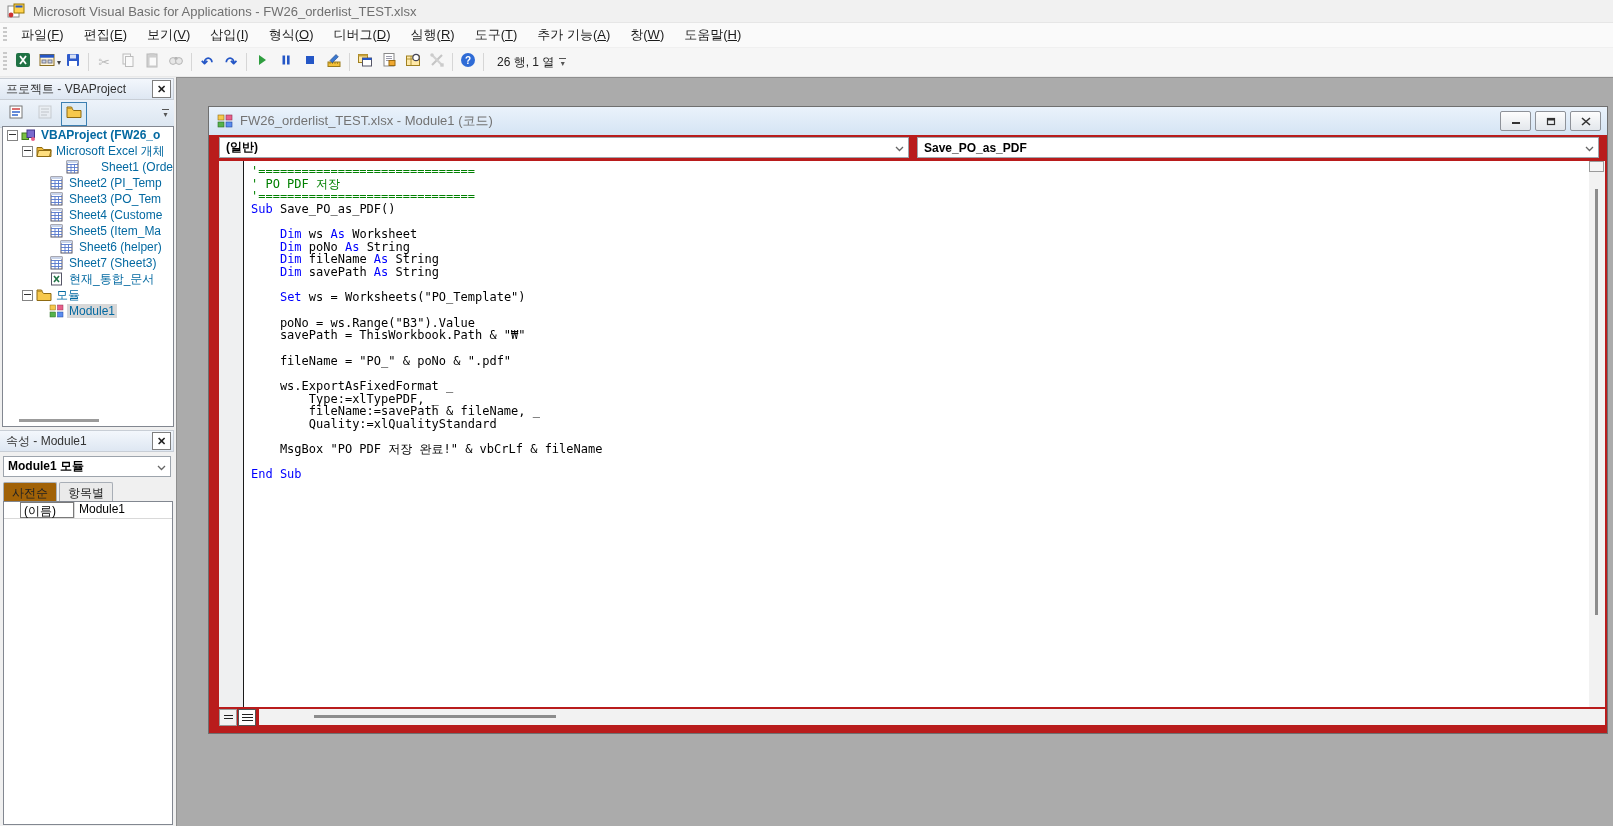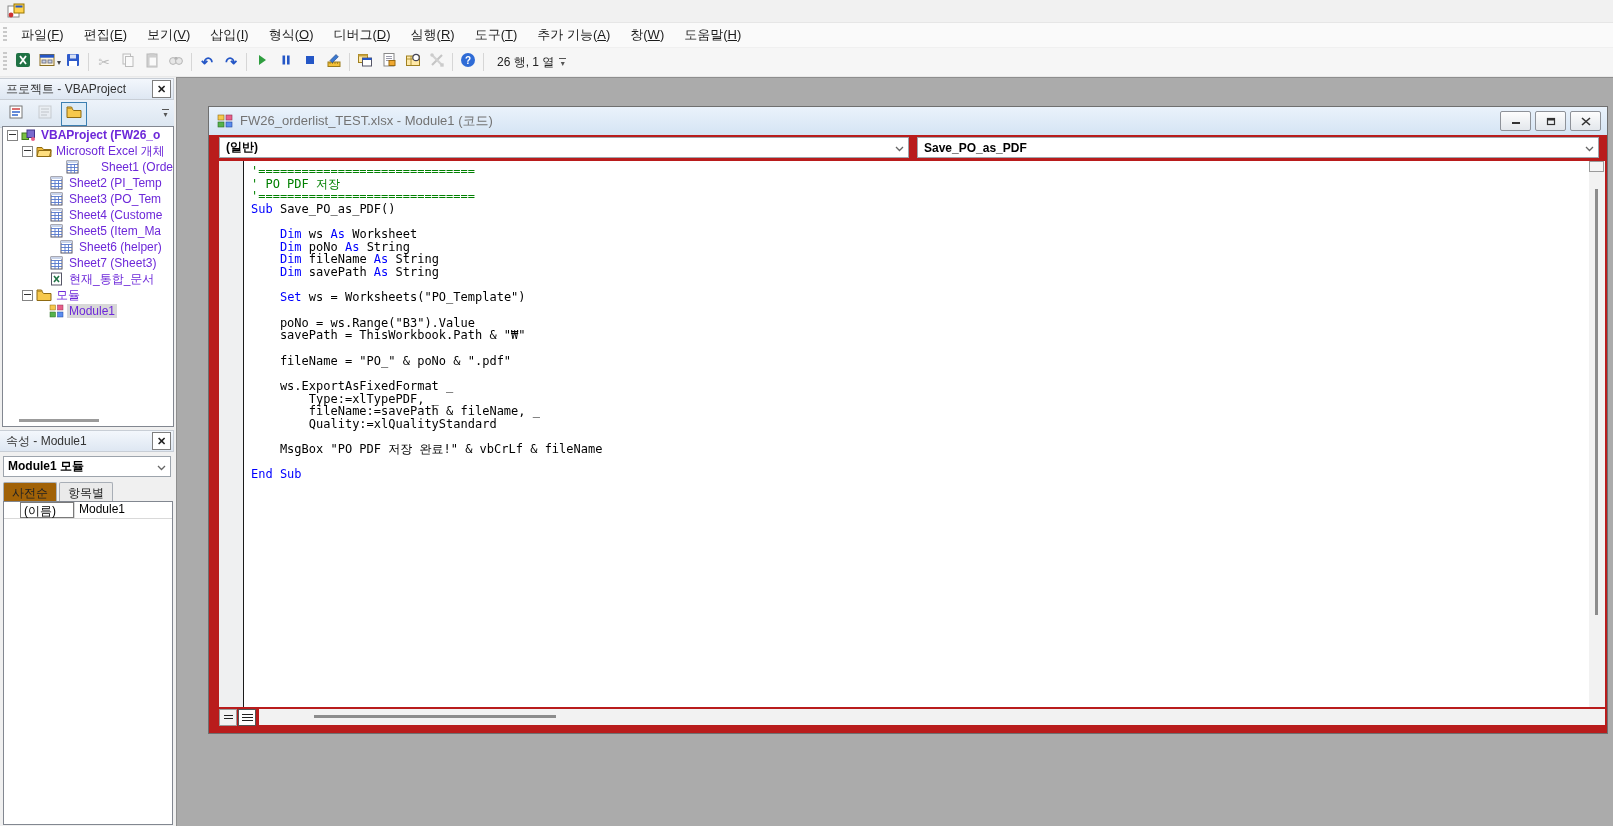--- a/index.html
+++ b/index.html
@@ -41,21 +41,21 @@
     display:flex;align-items:center;justify-content:center;font-size:11px;font-weight:bold;color:#222;cursor:default;}
   #project-panel{position:absolute;left:0;top:1px;width:174px;}
   #project-toolbar{height:27px;background:linear-gradient(180deg,#EDF3FA,#DCE6F1);
     display:flex;align-items:center;border-bottom:1px solid #CDD5DE;}
   .pp-btn{width:24px;height:22px;display:flex;align-items:center;justify-content:center;margin-left:3px;border:1px solid transparent;}
   .pp-btn.active{border:1px solid #3C7FB1;background:#DCEBF7;}
   .pp-btn.disabled{opacity:.4;filter:grayscale(1);}
   #project-toolbar .ovf{margin-left:auto;}
   #tree-box{position:absolute;left:2px;top:48px;width:170px;height:299px;background:#FFF;
     border:1px solid #828790;overflow:hidden;}
-  .tree-row{height:16px;display:flex;align-items:center;font-size:12px;color:#6d28d9;white-space:nowrap;}
+  .tree-row{height:16px;display:flex;align-items:center;font-size:12px;color:#0369a1;white-space:nowrap;}
   .tree-row .exp{width:9px;height:9px;border:1px solid #848484;background:#FFF;position:relative;
     flex:none;margin-right:3px;}
   .tree-row .exp::after{content:"";position:absolute;left:1px;right:1px;top:3px;height:1px;background:#333;}
   .tree-row .ticon{width:15px;height:14px;flex:none;margin-right:3px;}
   .tree-row .tlabel{padding:0 2px;}
   .tree-row .tlabel.bold{font-weight:bold;}
   .tree-row .tlabel.selected{background:#D8D8D8;}
   #tree-hscroll{position:absolute;left:4px;bottom:3px;width:160px;height:5px;}
   #tree-hscroll .thumb{position:absolute;left:12px;width:80px;top:1px;height:3px;background:#9B9B9B;}
   
@@ -117,20 +117,21 @@
 
 <div id="titlebar">
   <span class="app-icon">
     <svg width="18" height="16" viewBox="0 0 18 16">
       <rect x="1" y="3" width="11" height="11" fill="#FFFFFF" stroke="#888888"></rect>
       <rect x="7" y="1" width="10" height="9" fill="#FFD24D" stroke="#997700"></rect>
       <rect x="8.5" y="2.5" width="7" height="2" fill="#2456C6"></rect>
       <circle cx="4" cy="12" r="2.4" fill="#CC3333"></circle>
     </svg>
   </span>
+  <span class="title-text">Microsoft Visual Basic for Applications - FW26_orderlist_TEST.xlsx</span>
 </div>
 
 <div id="menubar">
   <span class="grip"></span>
 
 <span class="menu-item">파일(<u>F</u>)</span>
     <span class="menu-item">편집(<u>E</u>)</span>
     <span class="menu-item">보기(<u>V</u>)</span>
     <span class="menu-item">삽입(<u>I</u>)</span>
     <span class="menu-item">형식(<u>O</u>)</span>

